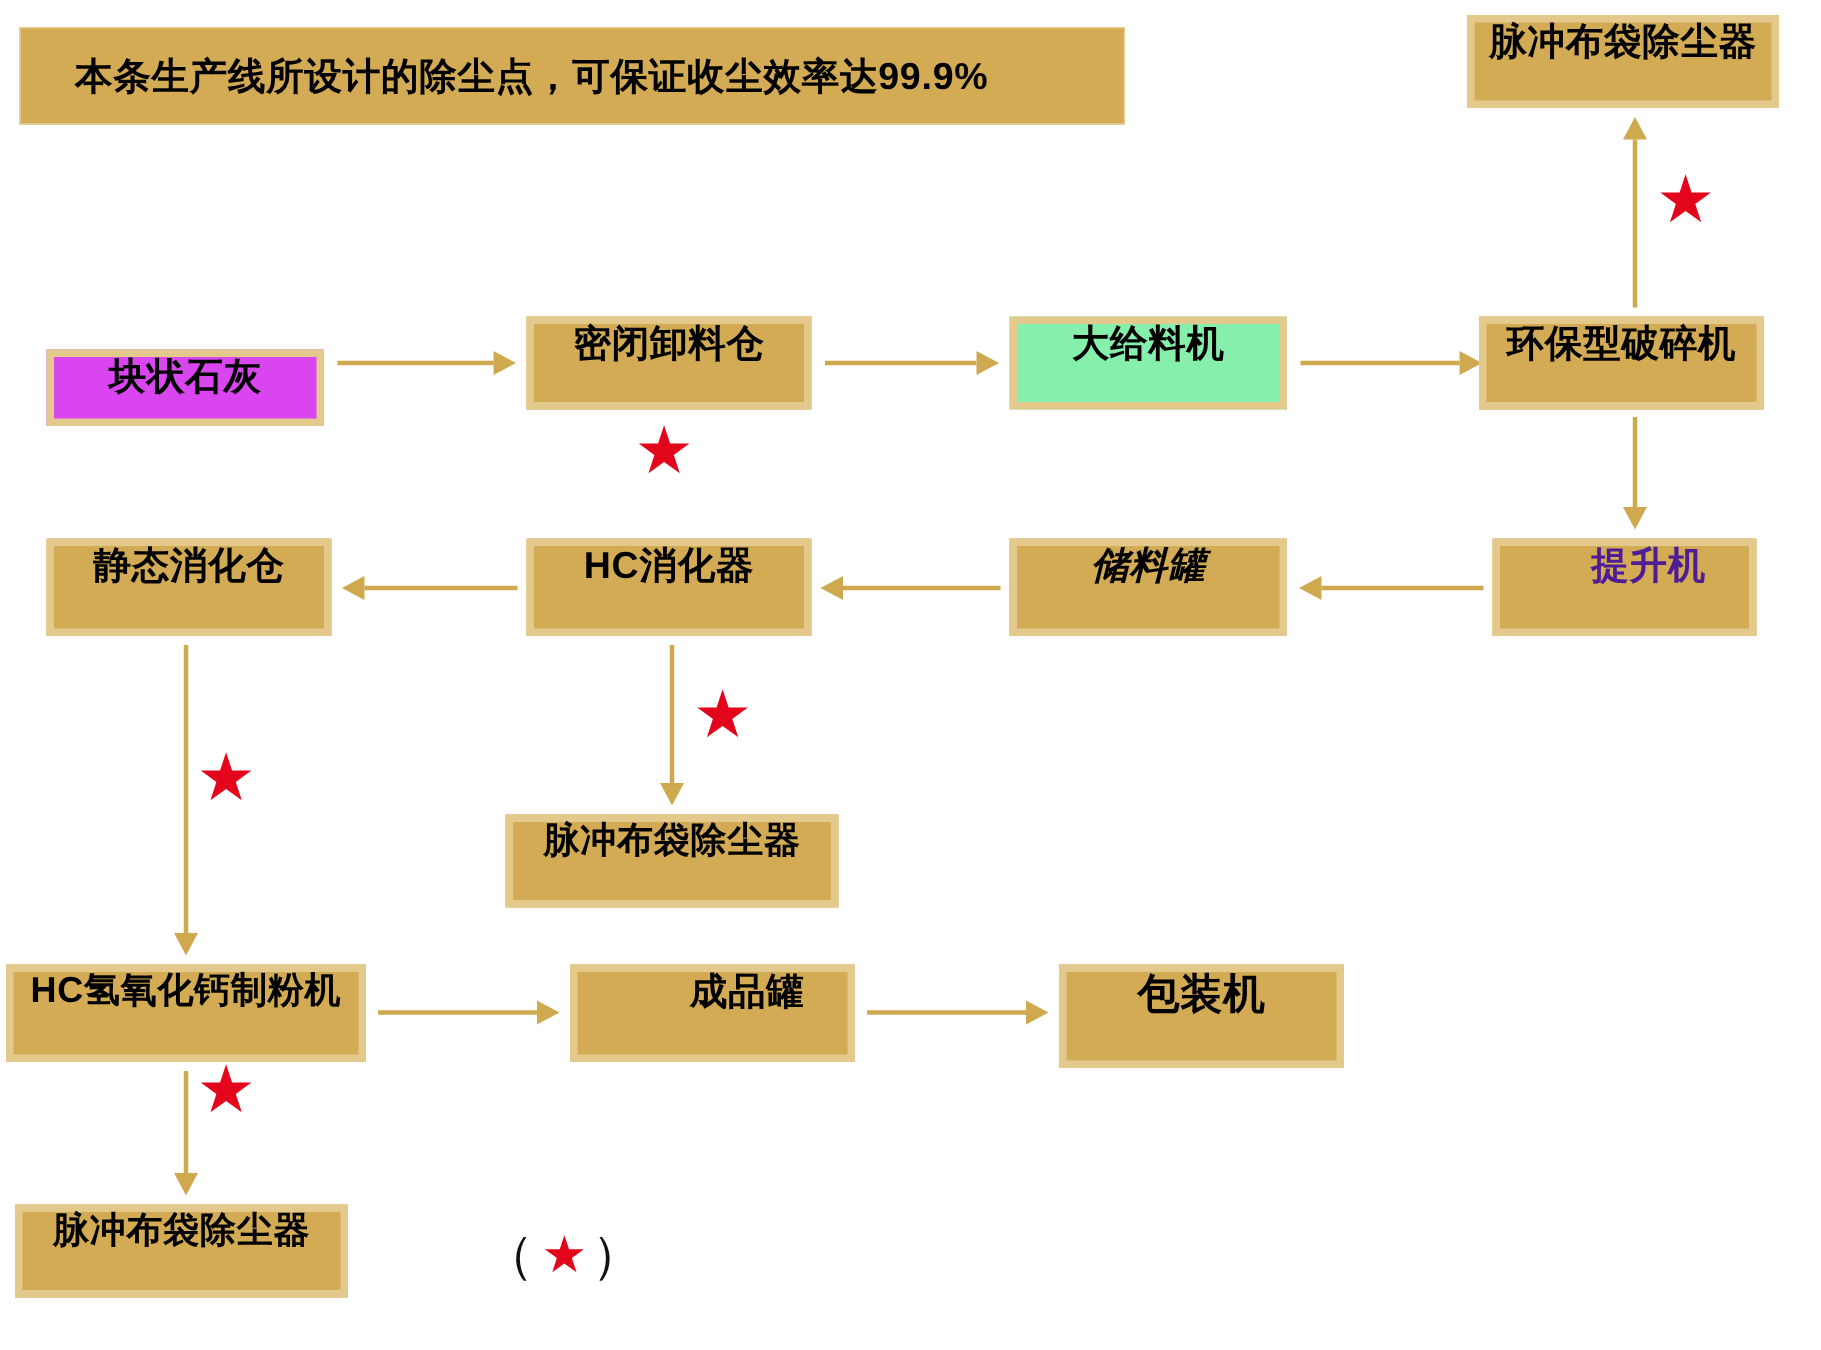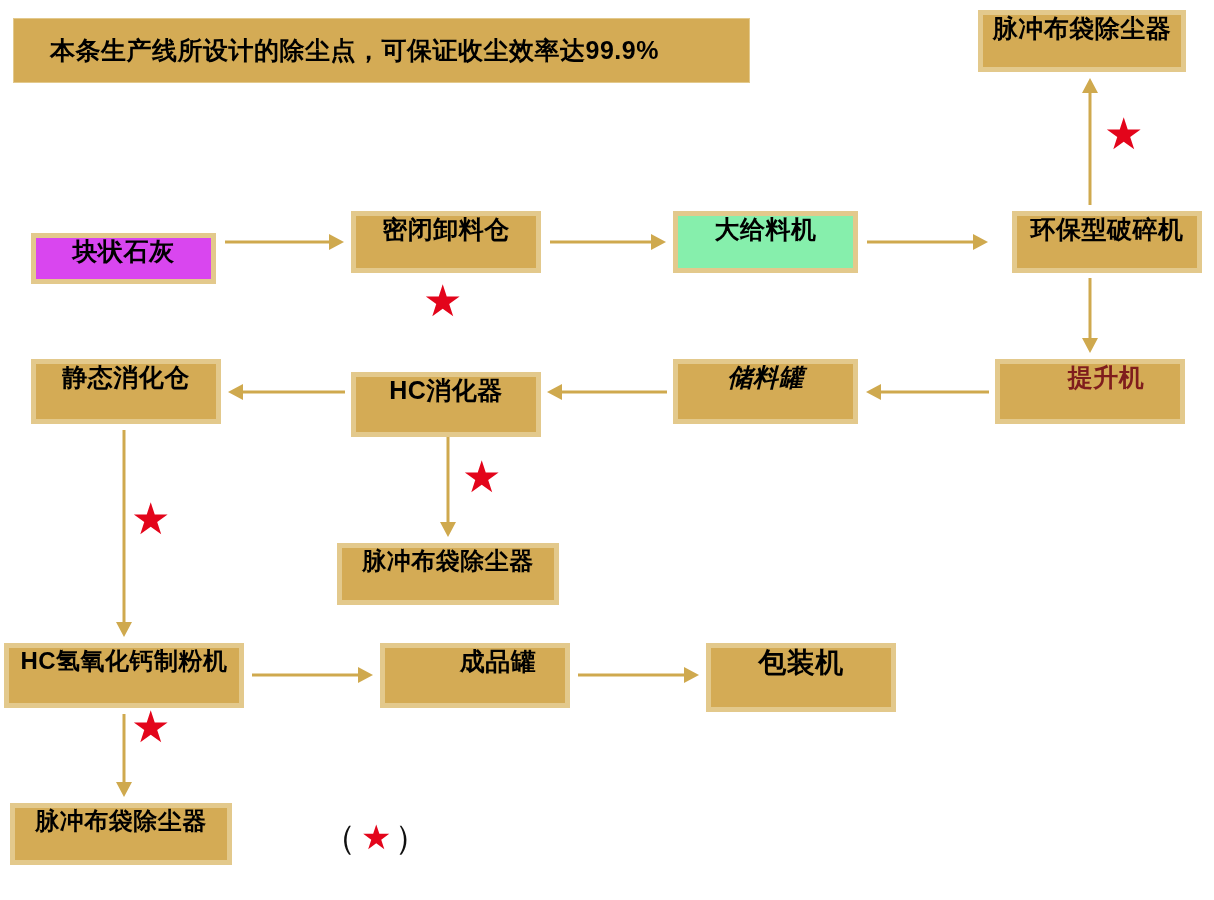--- a/index.html
+++ b/index.html
@@ -143,33 +143,33 @@
       </div>
       <div class="node" style="left: 31px; top: 211px; width: 185px; height: 51px; font-size: 25px; background: #d946ef; border-color: rgb(227, 201, 140); color: rgb(0, 0, 0); margin-top: 22px;">
         <span>块状石灰</span>
       </div>
       <div class="node" style="left: 351px; top: 211px; width: 190px; height: 62px; font-size: 25px; background: rgb(212, 171, 85); border-color: rgb(227, 201, 140); color: rgb(0, 0, 0);">
         <span>密闭卸料仓</span>
       </div>
       <div class="node" style="left: 673px; top: 211px; width: 185px; height: 62px; font-size: 25px; background: #86efac; border-color: rgb(227, 201, 140); color: rgb(0, 0, 0);">
         <span>大给料机</span>
       </div>
-      <div class="node" style="left: 1012px; top: 211px; width: 190px; height: 62px; font-size: 25px; background: rgb(212, 171, 85); border-color: rgb(227, 201, 140); color: rgb(0, 0, 0);">
+      <div class="node" style="left: 986px; top: 211px; width: 190px; height: 62px; font-size: 25px; background: rgb(212, 171, 85); border-color: rgb(227, 201, 140); color: rgb(0, 0, 0);">
         <span>环保型破碎机</span>
       </div>
       <div class="node" style="left: 31px; top: 359px; width: 190px; height: 65px; font-size: 25px; background: rgb(212, 171, 85); border-color: rgb(227, 201, 140); color: rgb(0, 0, 0);">
         <span>静态消化仓</span>
       </div>
-      <div class="node" style="left: 351px; top: 359px; width: 190px; height: 65px; font-size: 25px; background: rgb(212, 171, 85); border-color: rgb(227, 201, 140); color: rgb(0, 0, 0); margin-top: 13px;">
+      <div class="node" style="left: 351px; top: 359px; width: 190px; height: 65px; font-size: 25px; background: rgb(212, 171, 85); border-color: rgb(227, 201, 140); color: rgb(0, 0, 0);">
         <span>HC消化器</span>
       </div>
       <div class="node" style="left: 673px; top: 359px; width: 185px; height: 65px; font-size: 25px; background: rgb(212, 171, 85); border-color: rgb(227, 201, 140); color: rgb(0, 0, 0); font-style: italic;">
         <span>储料罐</span>
       </div>
-      <div class="node" style="left: 995px; top: 359px; width: 190px; height: 65px; font-size: 25px; background: rgb(212, 171, 85); border-color: rgb(227, 201, 140); color: #7f1d1d; padding-left: 32px;">
+      <div class="node" style="left: 995px; top: 359px; width: 176px; height: 65px; font-size: 25px; background: rgb(212, 171, 85); border-color: rgb(227, 201, 140); color: #4c1d95; padding-left: 32px;">
         <span>提升机</span>
       </div>
       <div class="node" style="left: 337px; top: 543px; width: 222px; height: 62px; font-size: 24px; background: rgb(212, 171, 85); border-color: rgb(227, 201, 140); color: rgb(0, 0, 0);">
         <span>脉冲布袋除尘器</span>
       </div>
       <div class="node" style="left: 4px; top: 643px; width: 240px; height: 65px; font-size: 24px; background: rgb(212, 171, 85); border-color: rgb(227, 201, 140); color: rgb(0, 0, 0);">
         <span>HC氢氧化钙制粉机</span>
       </div>
       <div class="node" style="left: 380px; top: 643px; width: 190px; height: 65px; font-size: 25px; background: rgb(212, 171, 85); border-color: rgb(227, 201, 140); color: rgb(0, 0, 0); padding-left: 46px;">
         <span>成品罐</span>

